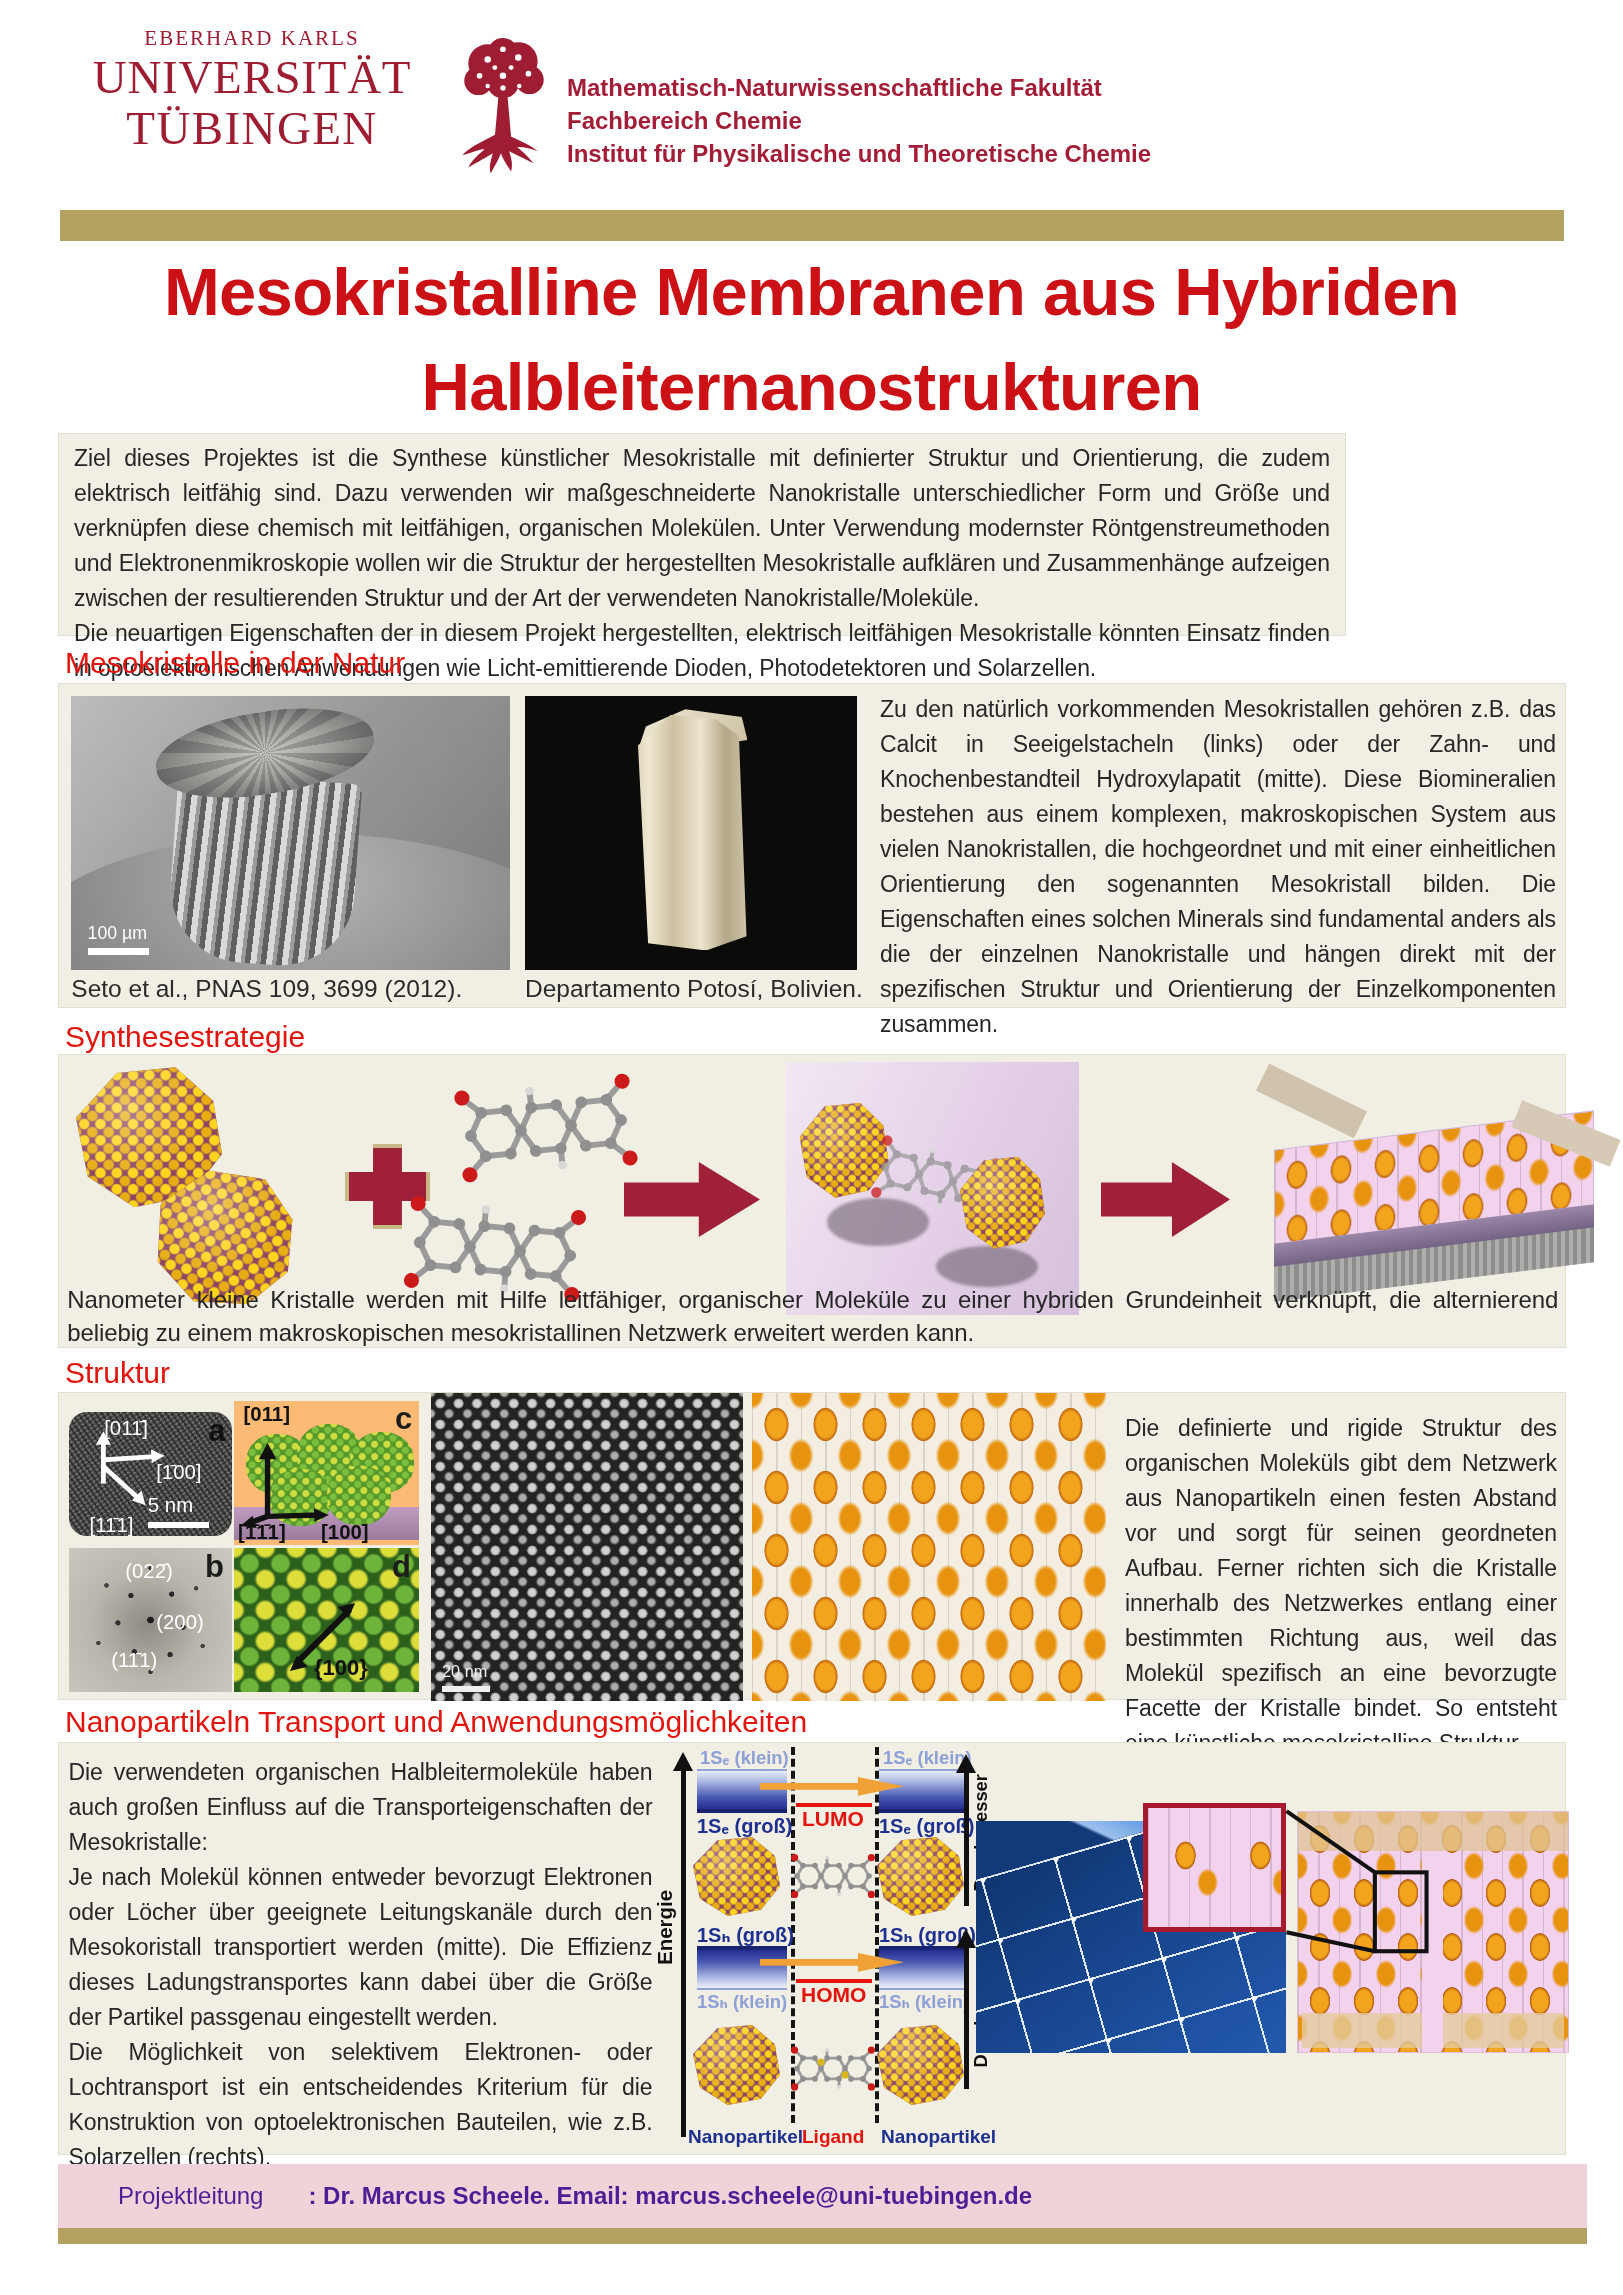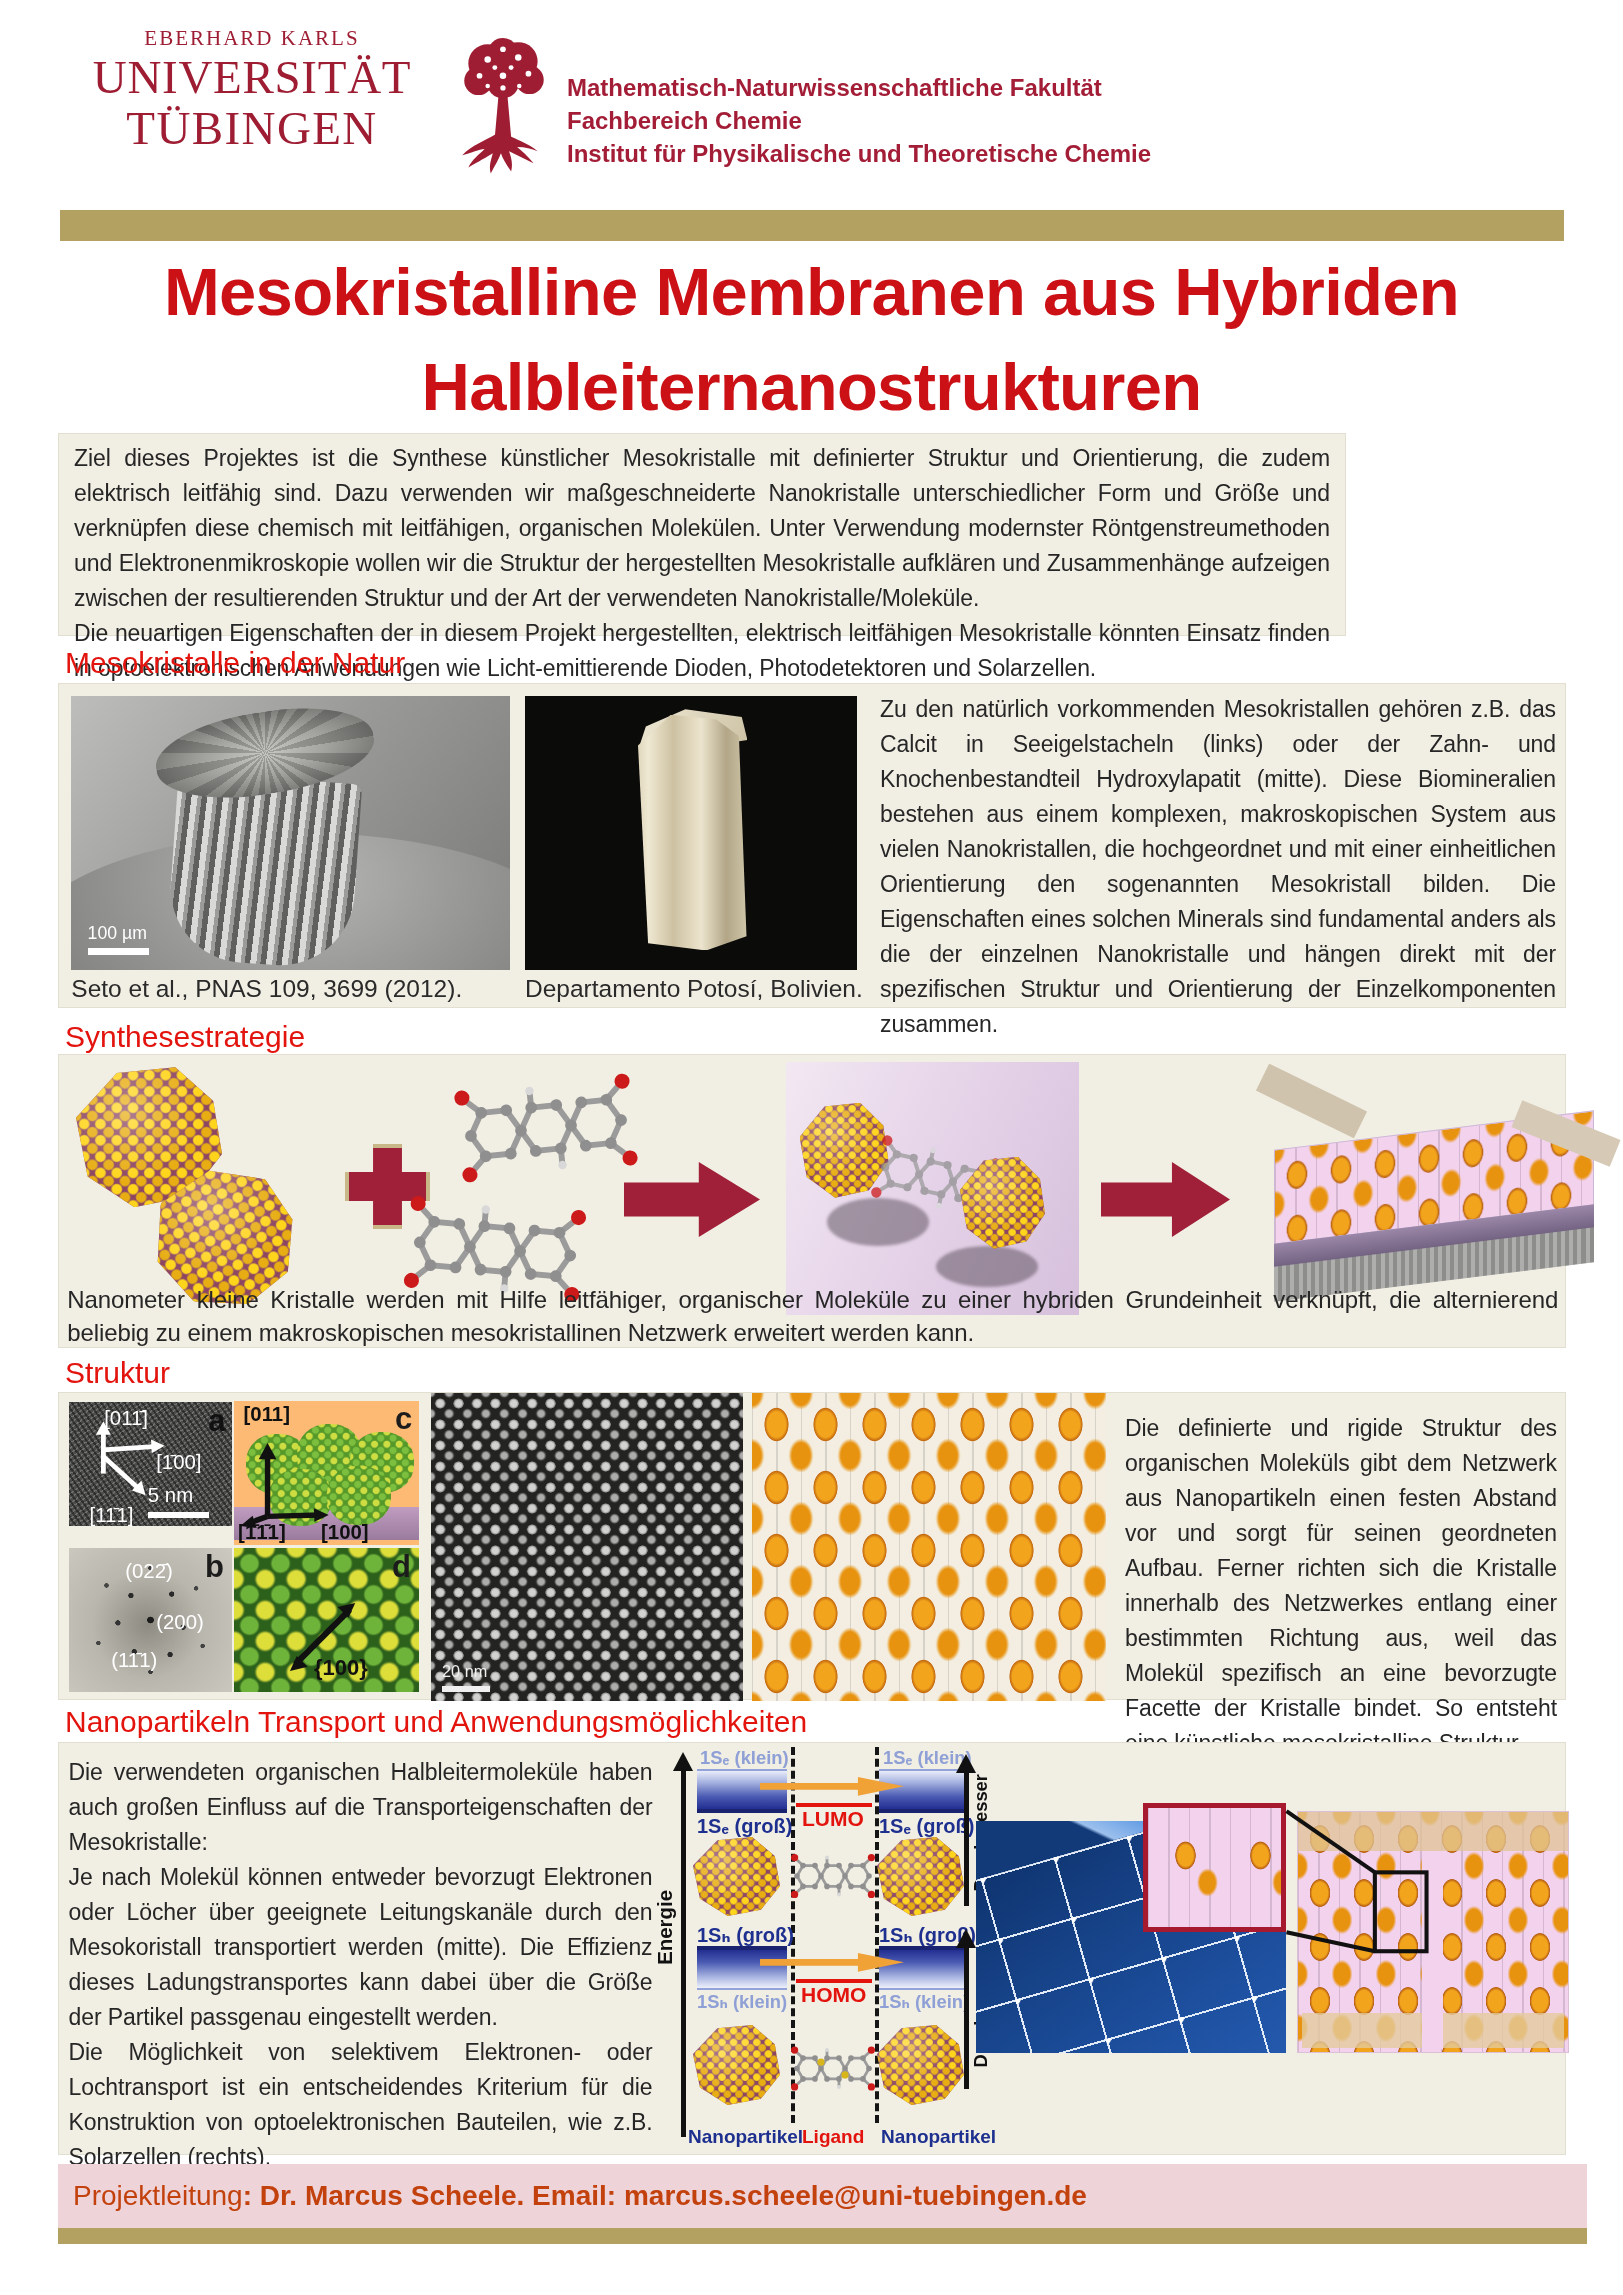--- a/index.html
+++ b/index.html
@@ -135,21 +135,21 @@
   .solar-grid { position:absolute; left:-35%; top:6%; width:185%; height:140%; transform:rotate(-16deg);
     background:
       radial-gradient(circle 7.5px at 0.7px 0.7px, #fff 55%, rgba(0,0,0,0) 62%) 0 0/76px 63px,
       repeating-linear-gradient(rgba(236,243,252,.95) 0 2px, rgba(0,0,0,0) 2px 63px),
       repeating-linear-gradient(90deg, rgba(236,243,252,.95) 0 2px, rgba(0,0,0,0) 2px 76px),
       linear-gradient(160deg,#0c2f66,#1d4f9e 55%,#2c66c0); }
   .red-inset { border:5.4px solid #a6192e; }
   .dev-layer { transform:skewY(-7deg); }
 
   .footer { background:#eed3d9; }
-  .footer-text { font-size:28px; color:#c2410c; }
+  .footer-text { font-size:24px; color:#4c1d95;margin-left:45px; }
   .mol-svg { overflow:visible; }
 </style>
 </head>
 <body>
 
 <svg width="0" height="0" style="position:absolute">
   <defs>
     <symbol id="molA" viewBox="0 0 260 120">
       <g stroke="#9b9b9b" stroke-width="7" fill="none">
         <path d="M40,60 55,34 85,34 100,60 85,86 55,86 Z"></path>
@@ -296,21 +296,21 @@
       <div class="abs" style="left:3.4px; top:20.4px; width:109px; height:30px; background:#cfc3ad; transform:rotate(26deg);"></div>
       <div class="abs" style="left:259px; top:54px; width:106px; height:29px; background:#d6cab6; transform:rotate(22deg);"></div>
     </div>
     <div class="abs body-text" style="left:8.2px; top:228px; width:1491px; font-size:24px; line-height:33px;">Nanometer kleine Kristalle werden mit Hilfe leitfähiger, organischer Moleküle zu einer hybriden Grundeinheit verknüpft, die alternierend beliebig zu einem makroskopischen mesokristallinen Netzwerk erweitert werden kann.</div>
   </div>
 
   <div class="abs sec-heading" style="left:65px; top:1356px;">Struktur</div>
 
   <div class="abs panel" style="left:58px; top:1392px; width:1508px; height:308px;">
 
-    <div class="abs hrtem" style="left:10.2px; top:9px; width:163px; height:124px;">
+    <div class="abs hrtem" style="left:10.2px; top:19px; width:163px; height:124px;border-radius:18px;">
       <svg class="abs" style="left:6.8px; top:6.8px;" width="116" height="102" viewBox="0 0 170 150">
         <g stroke="#fff" stroke-width="7" fill="#fff">
           <path d="M40,95 40,25"></path>
             <path d="M40,18 l-11,20 h22 Z" stroke="none"></path>
           <path d="M40,60 120,55"></path>
             <path d="M130,54 l-20,-9 l1,20 Z" stroke="none"></path>
           <path d="M40,70 95,120"></path>
             <path d="M102,127 l-6,-22 l-14,15 Z" stroke="none"></path>
         </g>
       </svg>

